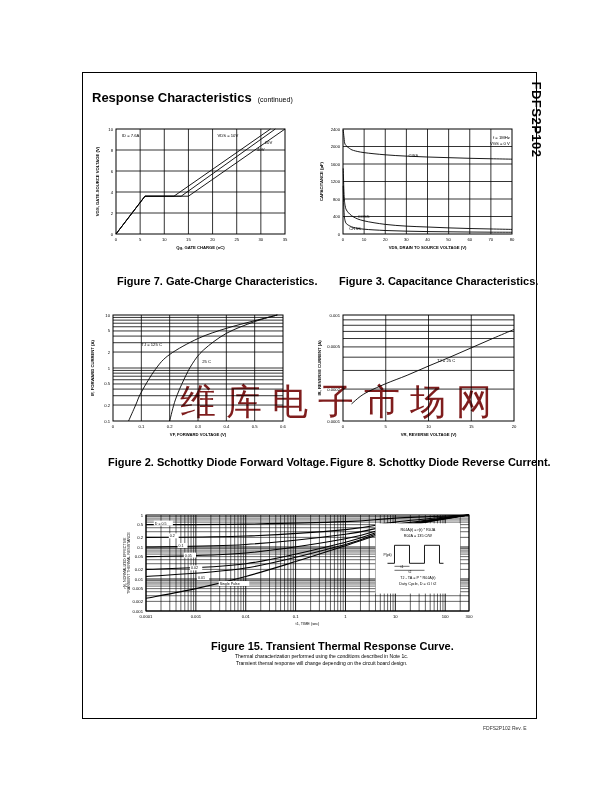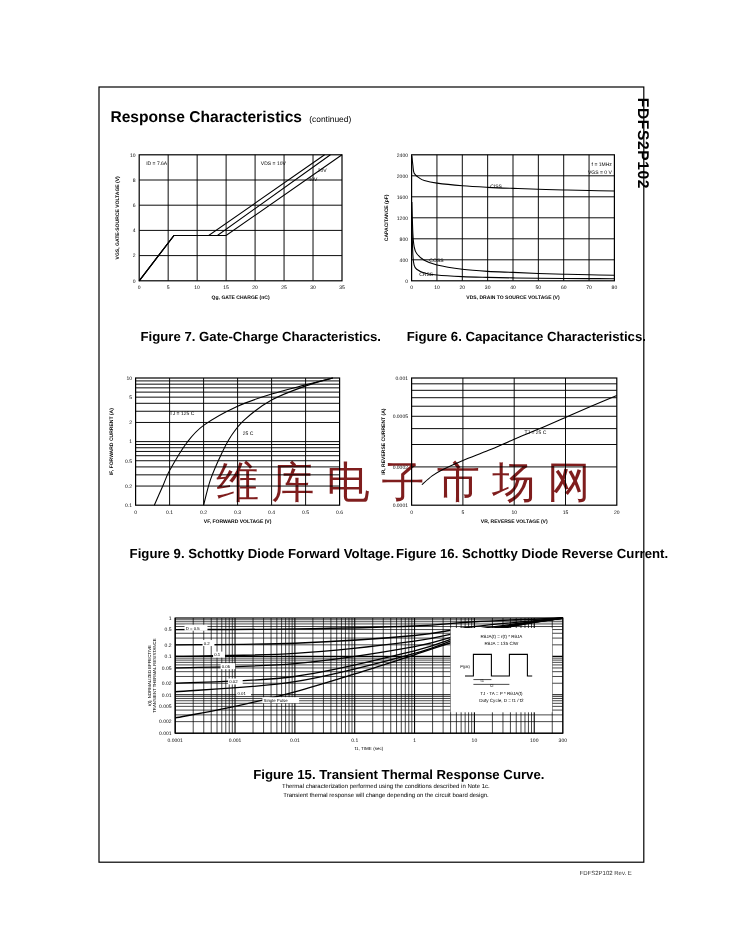--- a/index.html
+++ b/index.html
@@ -310,19 +310,19 @@
     <text x="383.49475835669955" y="556.3083939361842" font-size="3.4" fill="#000">P(pk)</text>
     <line x1="394.49475835669955" y1="566.3083939361842" x2="409.49475835669955" y2="566.3083939361842" stroke="#000" stroke-width="0.6"></line>
     <line x1="394.49475835669955" y1="570.3083939361842" x2="424.49475835669955" y2="570.3083939361842" stroke="#000" stroke-width="0.6"></line>
     <text x="400.49475835669955" y="568.3083939361842" font-size="3.4" fill="#000">t1</text>
     <text x="408.49475835669955" y="572.8083939361842" font-size="3.4" fill="#000">t2</text>
     <text x="417.85673444296367" y="579.3083939361842" font-size="3.8" fill="#000" text-anchor="middle">TJ - TA = P * RθJA(t)</text>
     <text x="417.85673444296367" y="585.3083939361842" font-size="3.8" fill="#000" text-anchor="middle">Duty Cycle, D = t1 / t2</text>
   </svg>
 
 <div class="caption" style="left:117px;top:275px">Figure 7. Gate-Charge Characteristics.</div>
-<div class="caption" style="left:339px;top:275px">Figure 6. Capacitance Characteristics.</div>
-<div class="caption" style="left:108px;top:456px">Figure 9. Schottky Diode Forward Voltage.</div>
-<div class="caption" style="left:330px;top:456px">Figure 16. Schottky Diode Reverse Current.</div>
+<div class="caption" style="left:339px;top:275px">Figure 3. Capacitance Characteristics.</div>
+<div class="caption" style="left:108px;top:456px">Figure 2. Schottky Diode Forward Voltage.</div>
+<div class="caption" style="left:330px;top:456px">Figure 8. Schottky Diode Reverse Current.</div>
 <div class="caption" style="left:211px;top:640px">Figure 15. Transient Thermal Response Curve.</div>
 <div class="note" style="left:235px;top:653px">Thermal characterization performed using the conditions described in Note 1c.</div>
 <div class="note" style="left:236px;top:660px">Transient themal response will change depending on the circuit board design.</div>
 <div class="footer">FDFS2P102 Rev. E</div>
 
 </body></html>

